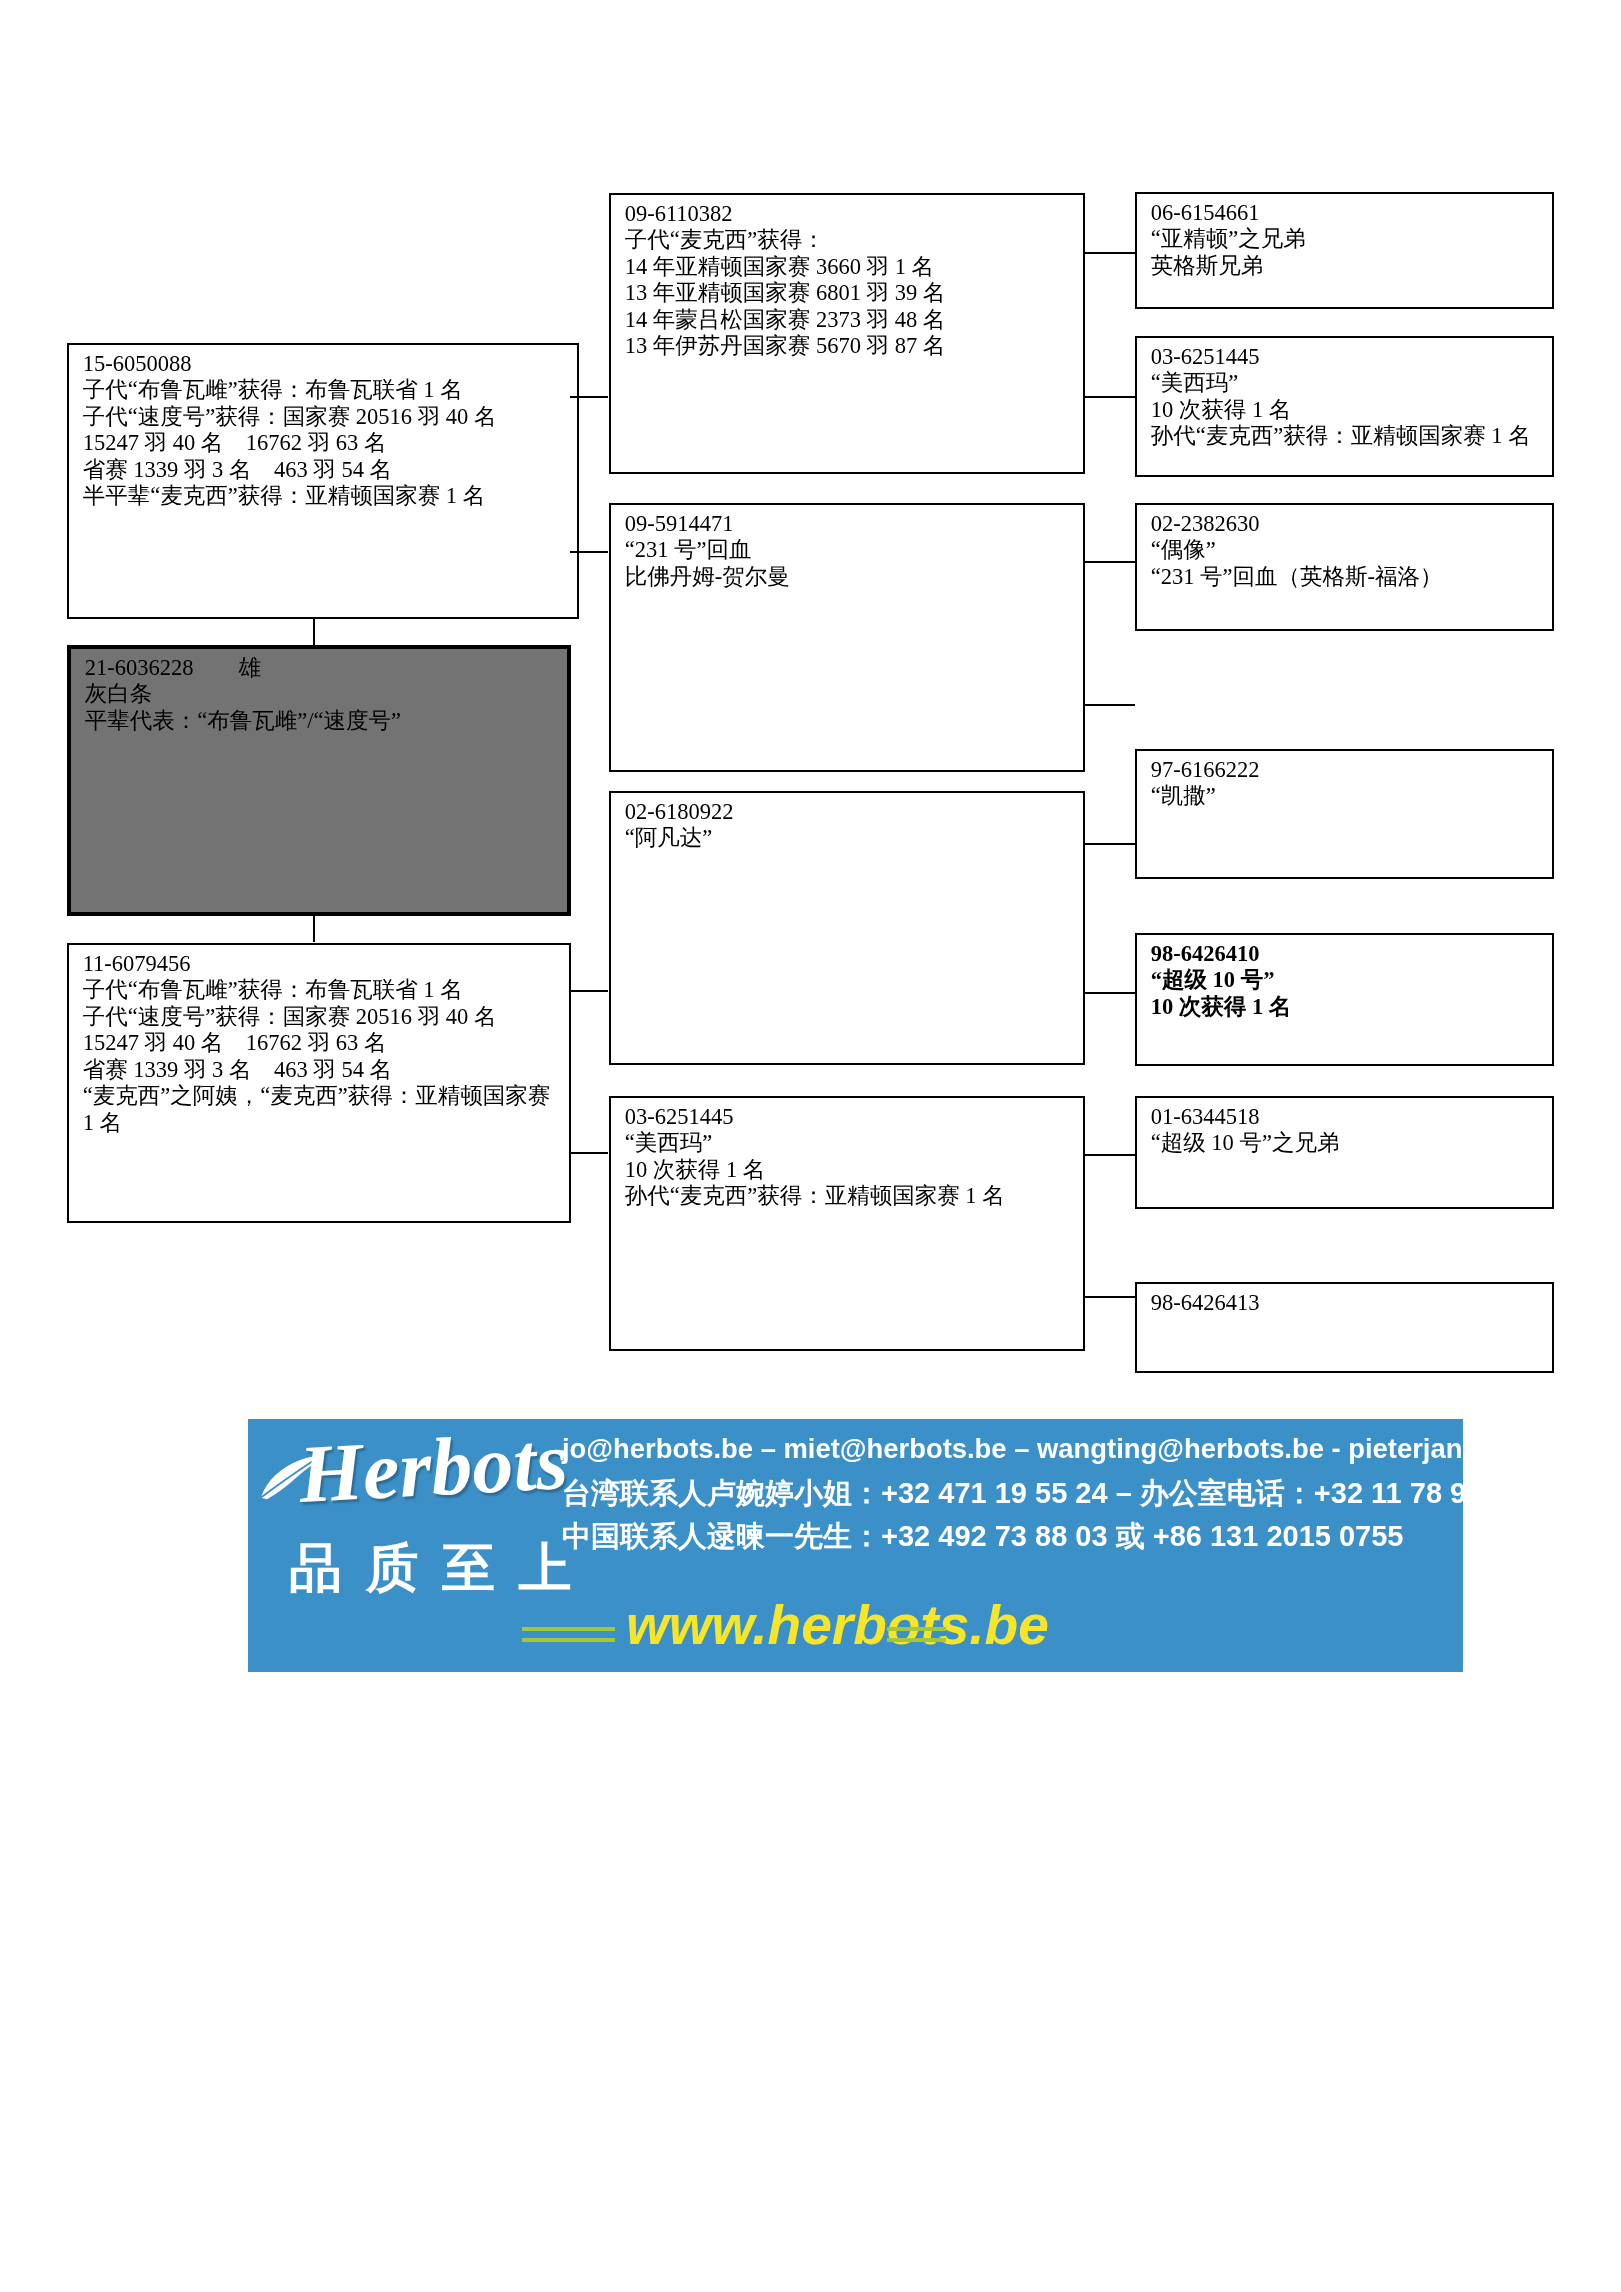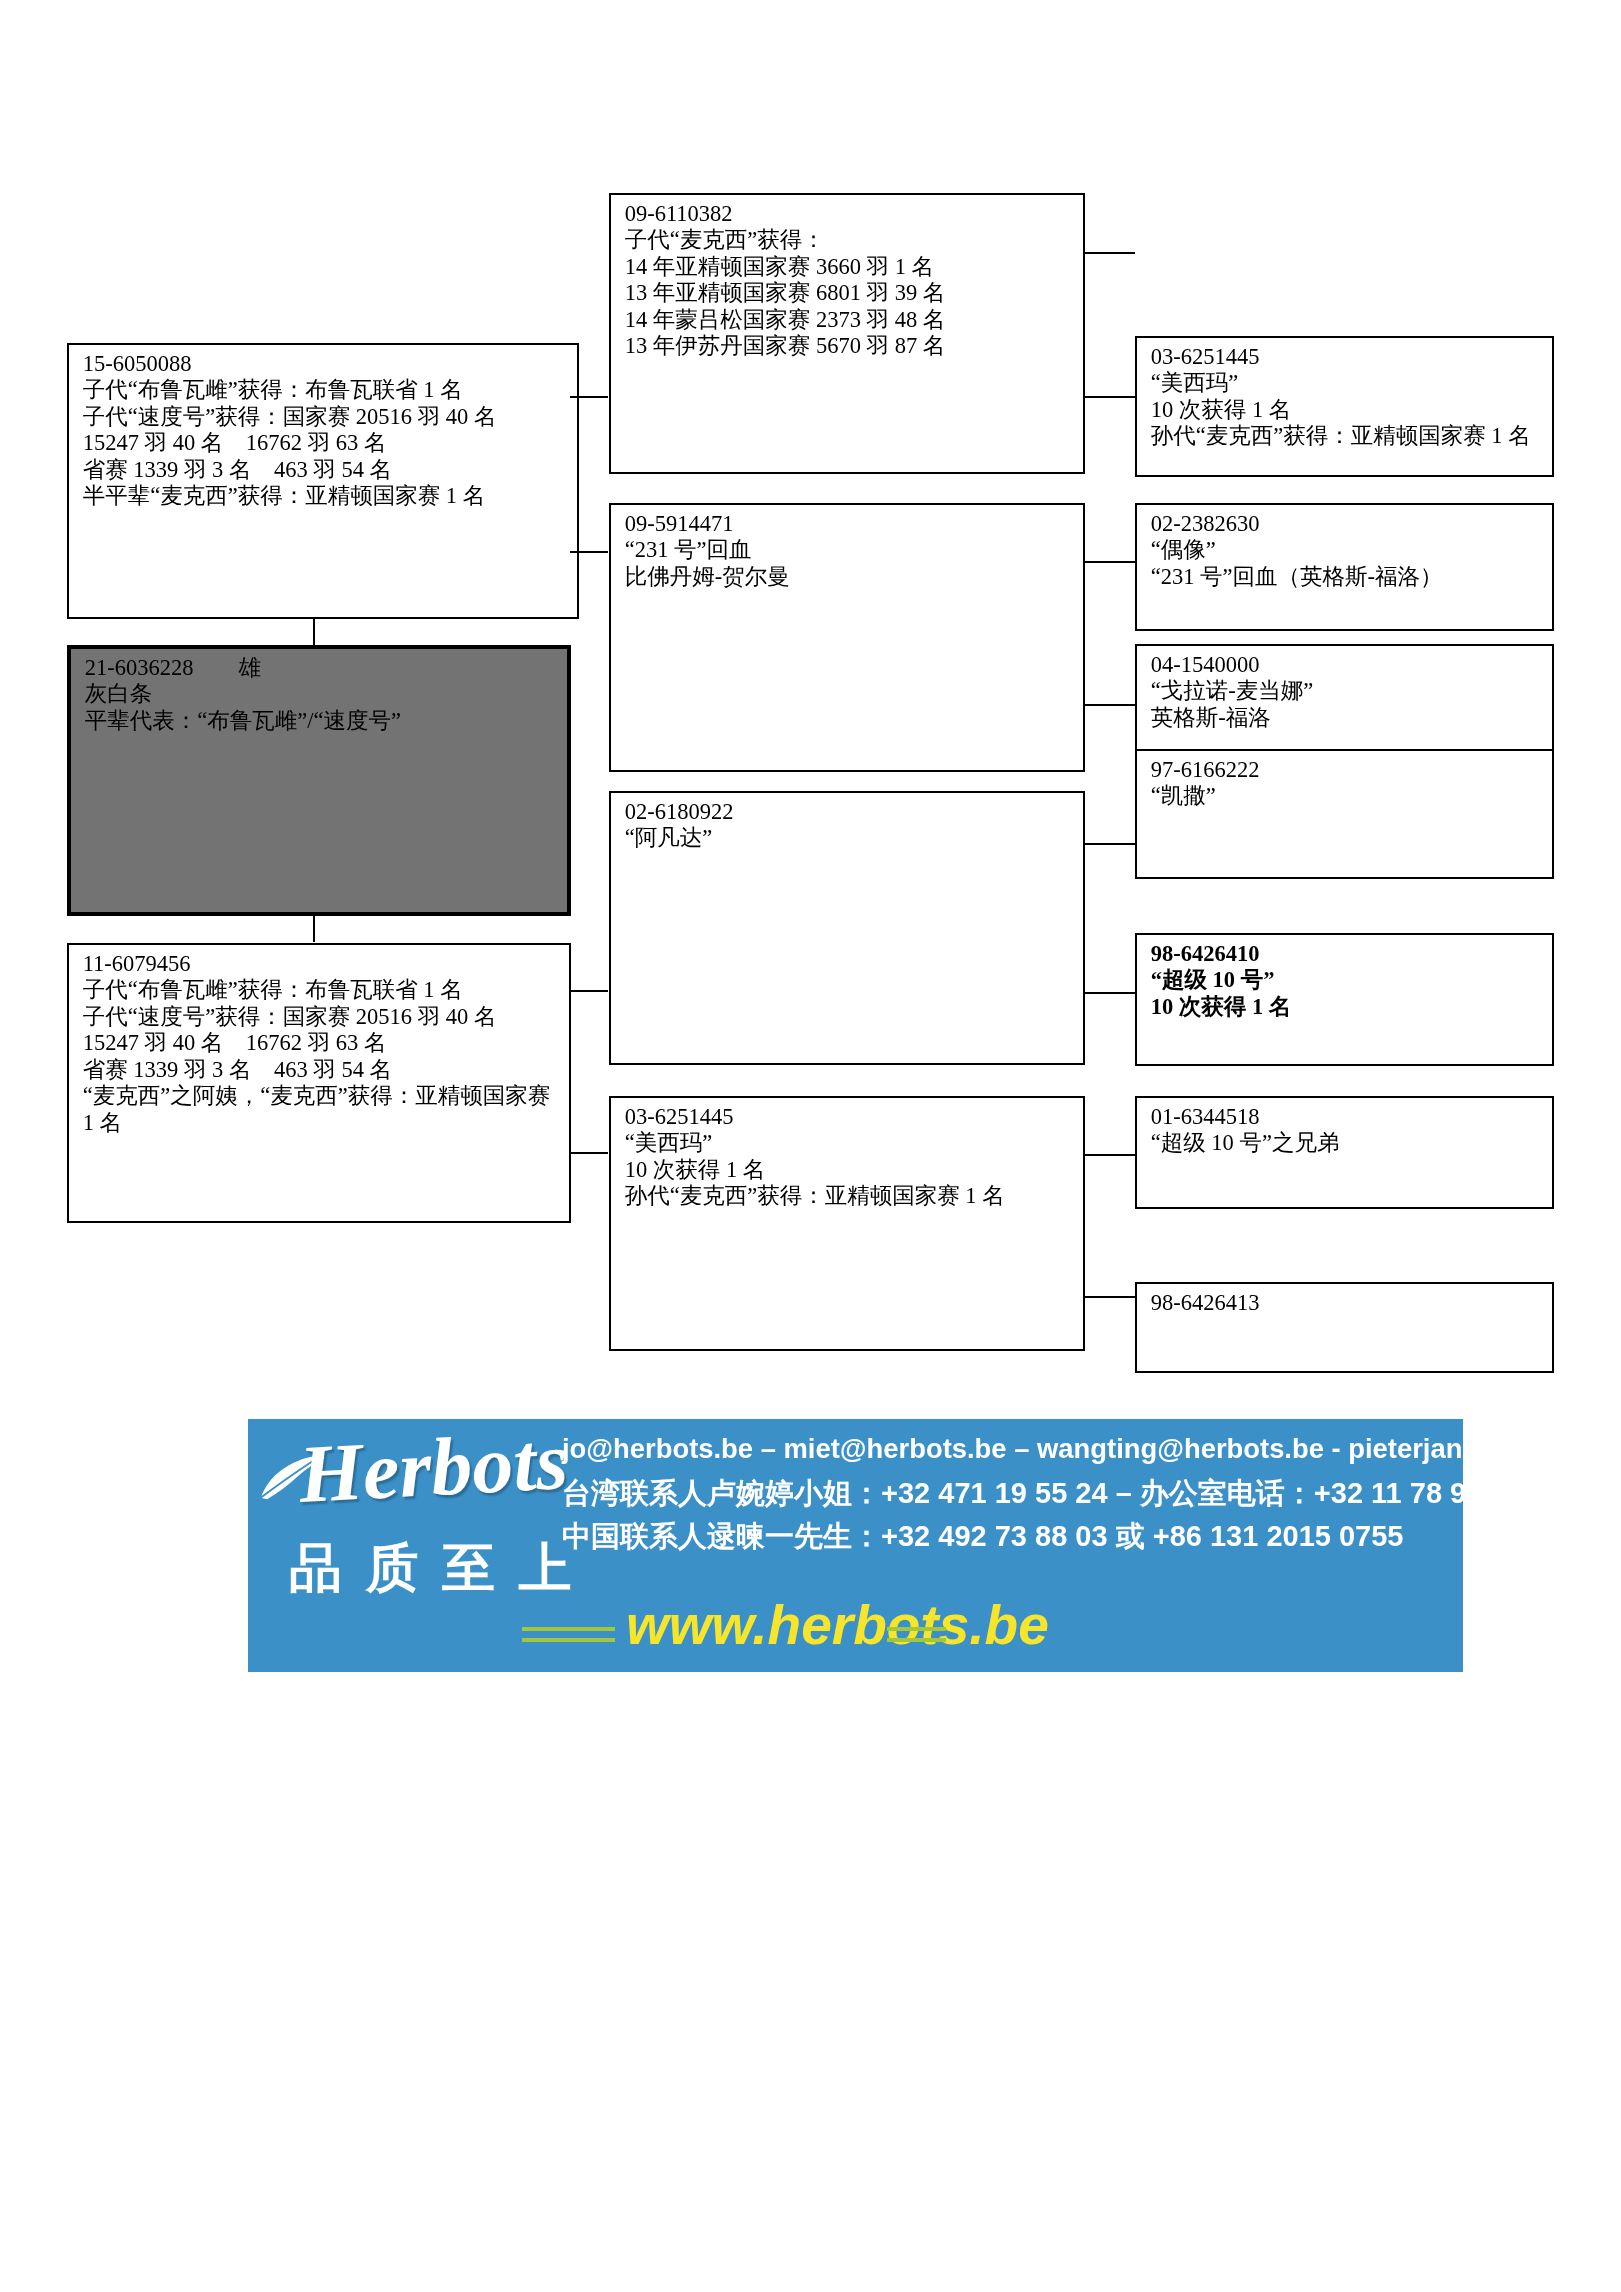--- a/index.html
+++ b/index.html
@@ -92,35 +92,35 @@
       <div class="ln">02-6180922</div>
       <div class="ln">“阿凡达”</div>
     </div>
   <div class="pbox box-ddam">
       <div class="ln">03-6251445</div>
       <div class="ln">“美西玛”</div>
       <div class="ln">10 次获得 1 名</div>
       <div class="ln">孙代“麦克西”获得：亚精顿国家赛 1 名</div>
     </div>
 
+  <div class="pbox box-gg1">
+      <div class="ln">06-6154661</div>
+      <div class="ln">“亚精顿”之兄弟</div>
+      <div class="ln">英格斯兄弟</div>
+    </div>
   <div class="pbox box-gg2">
       <div class="ln">03-6251445</div>
       <div class="ln">“美西玛”</div>
       <div class="ln">10 次获得 1 名</div>
       <div class="ln">孙代“麦克西”获得：亚精顿国家赛 1 名</div>
     </div>
   <div class="pbox box-gg3">
       <div class="ln">02-2382630</div>
       <div class="ln">“偶像”</div>
       <div class="ln">“231 号”回血（英格斯-福洛）</div>
-    </div>
-  <div class="pbox box-gg4">
-      <div class="ln">04-1540000</div>
-      <div class="ln">“戈拉诺-麦当娜”</div>
-      <div class="ln">英格斯-福洛</div>
     </div>
   <div class="pbox box-gg5">
       <div class="ln">97-6166222</div>
       <div class="ln">“凯撒”</div>
     </div>
   <div class="pbox box-gg6">
       <div class="ln">98-6426410</div>
       <div class="ln">“超级 10 号”</div>
       <div class="ln">10 次获得 1 名</div>
     </div>

